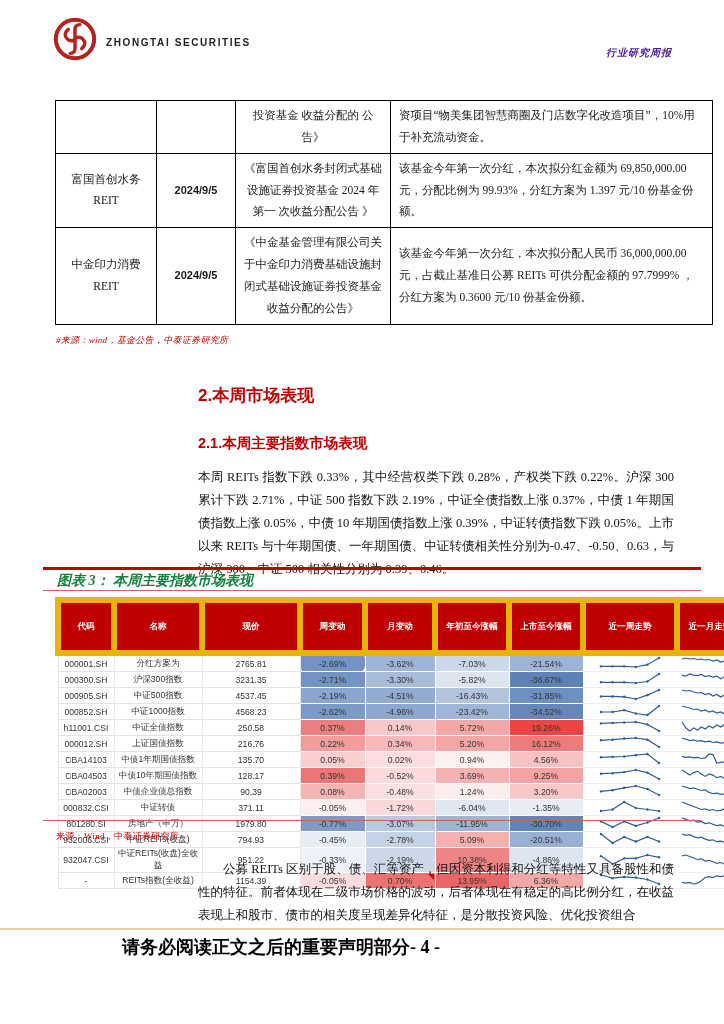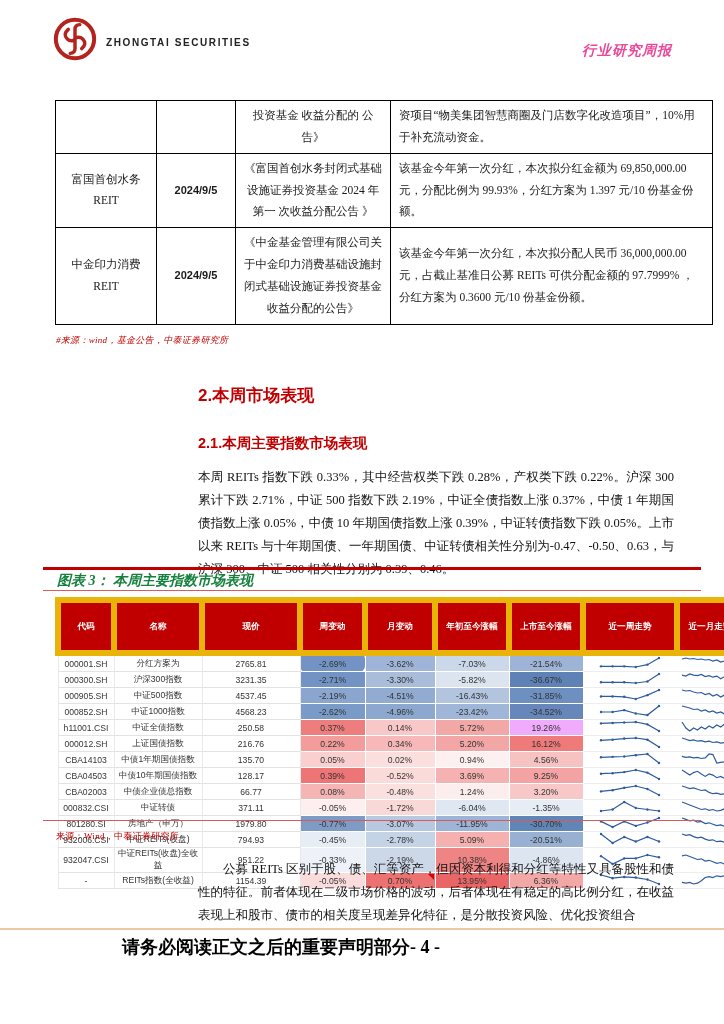--- a/index.html
+++ b/index.html
@@ -12,21 +12,21 @@
     color:#1a1a1a;
     overflow:hidden;
   }
   
   .header{position:absolute;top:16px;left:52px;right:52px;display:flex;justify-content:space-between;align-items:flex-end;}
   .brand{display:flex;align-items:center;gap:8px;}
   .brand-logo{width:46px;height:46px;}
   .brand-text{display:flex;flex-direction:column;line-height:1;}
   .brand-cn{font-family:"Liberation Sans",sans-serif;font-size:25px;font-weight:bold;letter-spacing:3px;color:#111;}
   .brand-en{font-family:"Liberation Sans",sans-serif;font-size:10px;font-weight:bold;letter-spacing:1.6px;color:#222;margin-top:8px;}
-  .report-type{font-size:14px;font-weight:bold;font-style:italic;letter-spacing:1px;color:#ec4899;padding-bottom:2px;}
+  .report-type{font-size:10px;font-weight:bold;font-style:italic;letter-spacing:1px;color:#4c1d95;padding-bottom:2px;}
   
   .ann-table{position:absolute;top:100px;left:55px;width:617px;border-collapse:collapse;table-layout:fixed;font-size:11.5px;}
   .ann-table td{border:1px solid #000;padding:4px 8px;line-height:1.9;vertical-align:middle;}
   .ann-table td.c1{width:84px;text-align:center;}
   .ann-table td.c2{width:62px;text-align:center;font-family:"Liberation Sans",sans-serif;font-weight:bold;font-size:11px;}
   .ann-table td.c3{width:138px;text-align:center;}
   .ann-table td.c4{width:305px;text-align:left;}
   .src-note{position:absolute;left:56px;font-size:9px;color:#c00000;font-style:italic;letter-spacing:.3px;}
   .src-1{top:334px;}
   
@@ -206,21 +206,21 @@
               <polyline points="3.0,2.0 6.9,3.0 10.7,4.0 14.6,5.5 18.5,5.0 22.3,7.0 26.2,6.0 30.1,8.0 33.9,7.0 37.8,9.0 41.7,8.0 45.5,10.0 49.4,9.0 53.3,11.0 57.1,9.5 61.0,10.5" fill="none" stroke="#2c5c9e" stroke-width="1.2"></polyline>
             </svg></td>
         </tr>
         <tr>
           <td class="plain">h11001.CSI</td>
           <td class="plain">中证全债指数</td>
           <td class="plain">250.58</td>
           <td class="num" style="background: rgb(238, 126, 126);">0.37%</td>
           <td class="num" style="background: rgb(248, 200, 200);">0.14%</td>
           <td class="num" style="background: rgb(243, 168, 168);">5.72%</td>
-          <td class="num" style="background: #f0abfc;">19.26%</td>
+          <td class="num" style="background: #ef4444;">19.26%</td>
           <td class="spark"><svg width="64" height="13">
               <polyline points="3.0,3.4 14.6,2.9 26.2,2.5 37.8,2.0 49.4,4.4 61.0,11.0" fill="none" stroke="#2c5c9e" stroke-width="1.2"></polyline>
               <circle cx="3" cy="3.421052631578947" r="1.2" fill="#2c5c9e"></circle>
               <circle cx="14.6" cy="2.947368421052632" r="1.2" fill="#2c5c9e"></circle>
               <circle cx="26.2" cy="2.473684210526315" r="1.2" fill="#2c5c9e"></circle>
               <circle cx="37.8" cy="2" r="1.2" fill="#2c5c9e"></circle>
               <circle cx="49.4" cy="4.36842105263158" r="1.2" fill="#2c5c9e"></circle>
               <circle cx="61" cy="11" r="1.2" fill="#2c5c9e"></circle>
             </svg></td>
           <td class="spark"><svg width="64" height="13">
@@ -286,21 +286,21 @@
               <circle cx="49.4" cy="4.647058823529411" r="1.2" fill="#2c5c9e"></circle>
               <circle cx="61" cy="11" r="1.2" fill="#2c5c9e"></circle>
             </svg></td>
           <td class="spark"><svg width="64" height="13">
               <polyline points="3.0,2.0 6.9,4.6 10.7,7.1 14.6,4.6 18.5,3.3 22.3,5.9 26.2,8.4 30.1,5.9 33.9,7.1 37.8,9.7 41.7,8.4 45.5,10.4 49.4,9.1 53.3,7.8 57.1,5.2 61.0,11.0" fill="none" stroke="#2c5c9e" stroke-width="1.2"></polyline>
             </svg></td>
         </tr>
         <tr>
           <td class="plain">CBA02003</td>
           <td class="plain">中债企业债总指数</td>
-          <td class="plain">66.77</td>
+          <td class="plain">90.39</td>
           <td class="num" style="background: rgb(245, 181, 181);">0.08%</td>
           <td class="num" style="background: rgb(251, 224, 224);">-0.48%</td>
           <td class="num" style="background: rgb(253, 238, 238);">1.24%</td>
           <td class="num" style="background: rgb(248, 200, 200);">3.20%</td>
           <td class="spark"><svg width="64" height="13">
               <polyline points="3.0,7.4 14.6,6.2 26.2,3.8 37.8,2.0 49.4,5.0 61.0,11.0" fill="none" stroke="#2c5c9e" stroke-width="1.2"></polyline>
               <circle cx="3" cy="7.400000000000002" r="1.2" fill="#2c5c9e"></circle>
               <circle cx="14.6" cy="6.200000000000001" r="1.2" fill="#2c5c9e"></circle>
               <circle cx="26.2" cy="3.799999999999999" r="1.2" fill="#2c5c9e"></circle>
               <circle cx="37.8" cy="2" r="1.2" fill="#2c5c9e"></circle>

